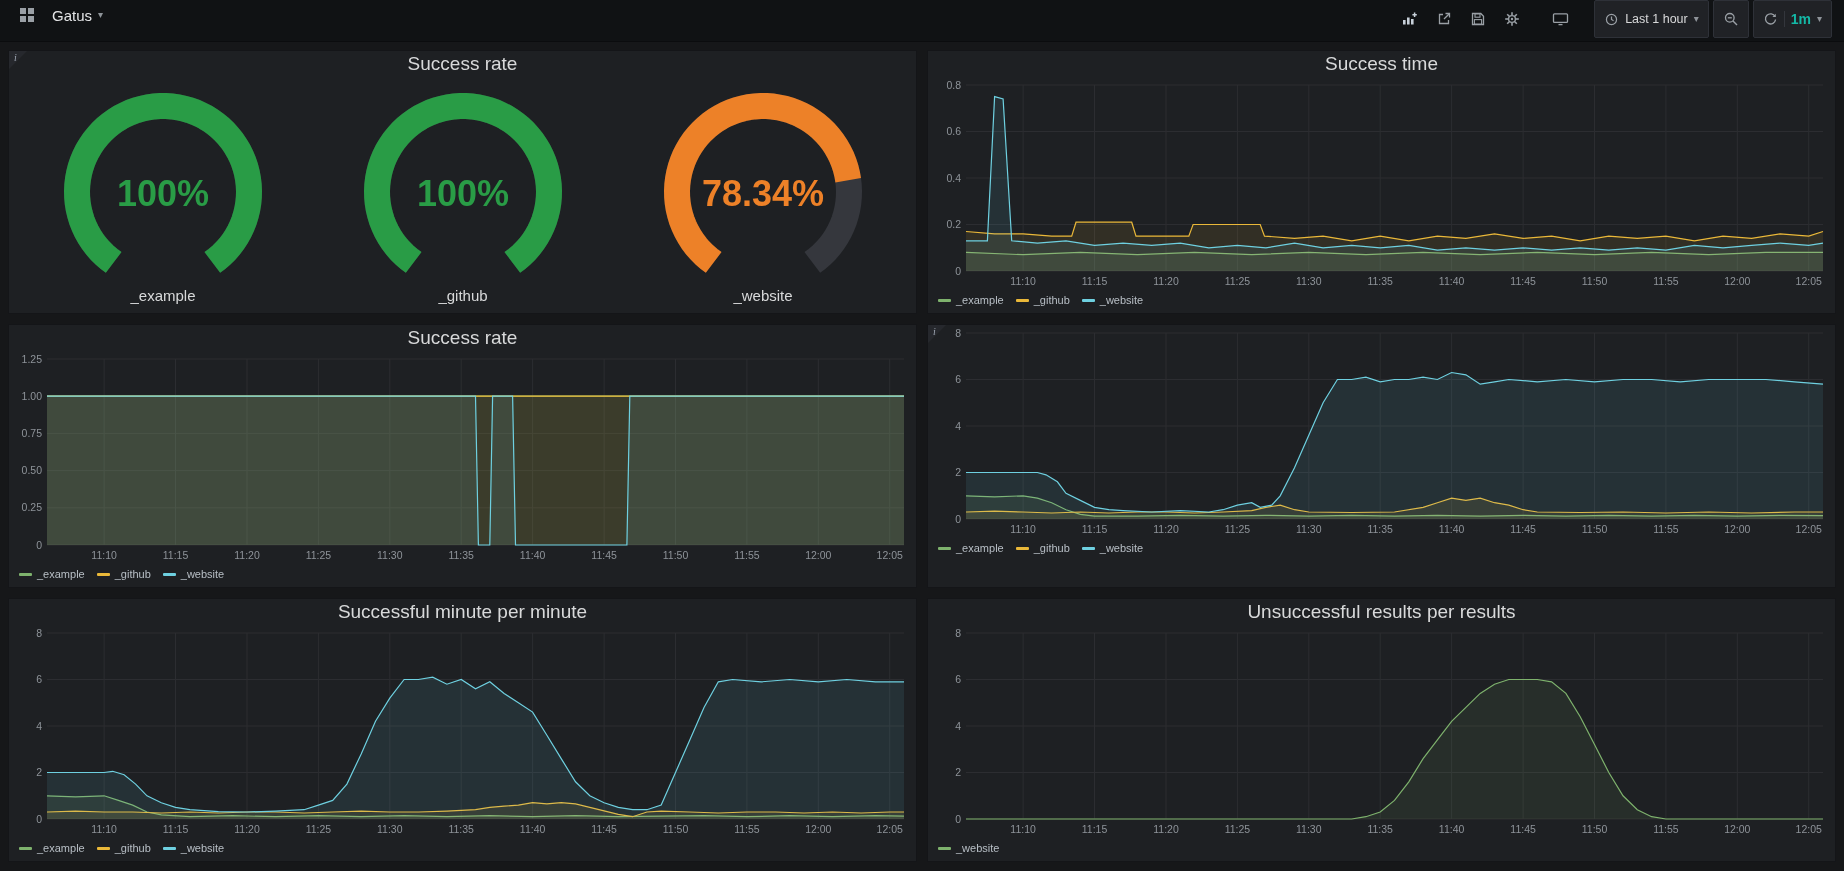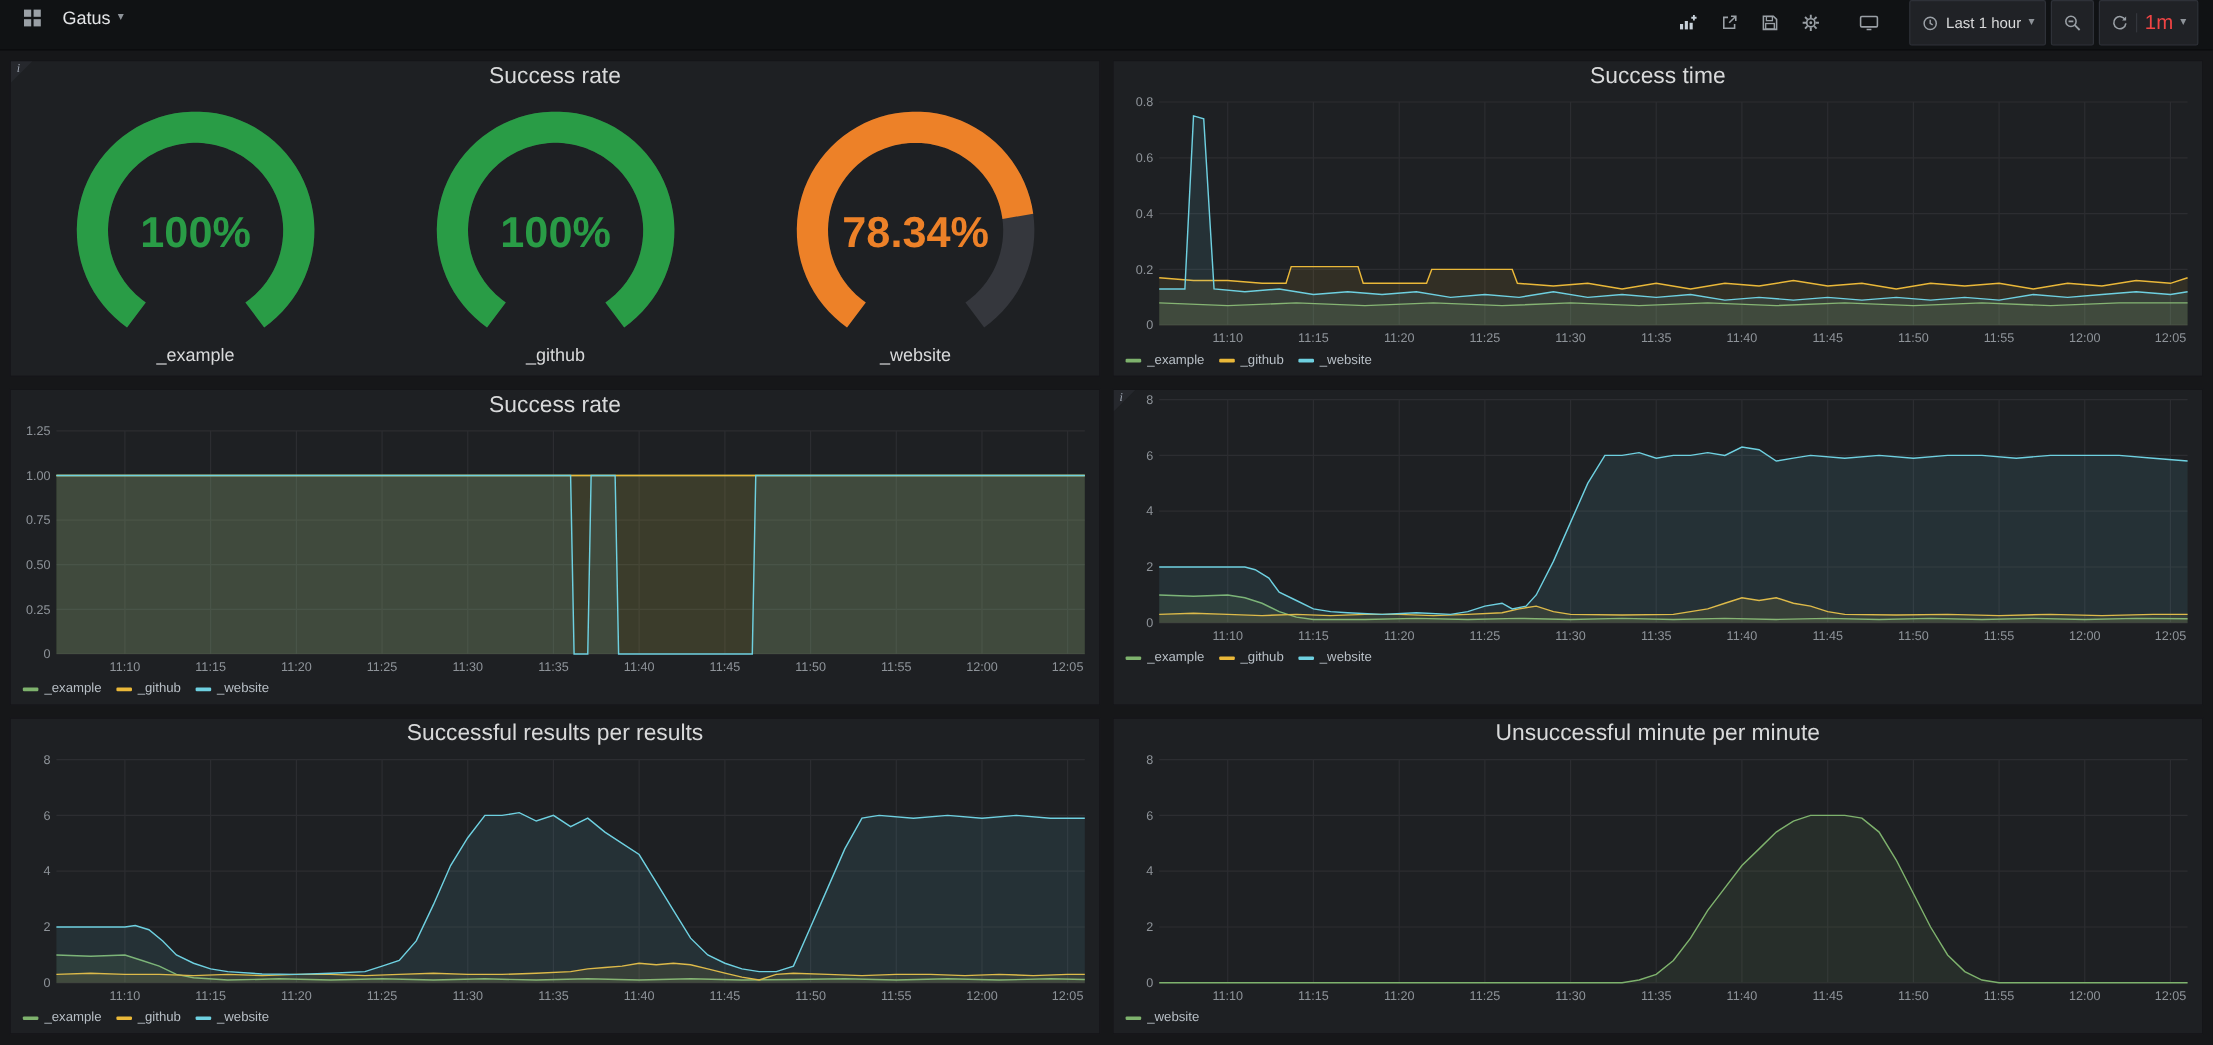--- a/index.html
+++ b/index.html
@@ -23,21 +23,21 @@
   }
   .dash-title-wrap{ display:flex; align-items:center; gap:6px; cursor:pointer; }
   .dash-title{ font-size:15px; font-weight:500; color:#e3e4e6; }
   .caret{ color:#8e9399; font-size:10px; line-height:1; }
   .pill{
     background:#202226; border:1px solid #2e3138; border-radius:2px;
     height:29px; display:flex; align-items:center; gap:6px; padding:18px 9px;
     color:#d8d9da; font-size:12.5px; cursor:pointer; font-family:inherit;
   }
   .pill .divider{ width:1px; height:16px; background:#33363c; display:inline-block; }
-  .refresh-val{ color:#ef4444; font-size:17px; }
+  .refresh-val{ color:#14b8a6; font-size:14px;font-weight:bold; }
   .nav-gap{ width:10px; }
   svg.nicon{ display:block; }
 
   
   .dash{
     padding:8px; display:grid; grid-template-columns:1fr 1fr;
     grid-auto-rows:264px; gap:10px;
   }
   .panel{
     background:#1e2023; border:1px solid #141518; position:relative;
@@ -397,21 +397,21 @@
           <div class="legend-item">
             <span class="swatch" style="background: rgb(110, 208, 224);"></span>
             <span>_website</span>
           </div>
         </div>
     </div>
   </section>
 
   <section class="panel">
     <div class="panel-header">
-      <span class="panel-title">Successful results per results</span>
+      <span class="panel-title">Successful minute per minute</span>
     </div>
     <div class="chart-body">
       <svg class="chart-svg" width="907" height="212">
           <g>
             <line x1="38" x2="895" y1="194.0" y2="194.0" stroke="#2c2d31" stroke-width="1"></line>
             <line x1="38" x2="895" y1="147.5" y2="147.5" stroke="#2c2d31" stroke-width="1"></line>
             <line x1="38" x2="895" y1="101.0" y2="101.0" stroke="#2c2d31" stroke-width="1"></line>
             <line x1="38" x2="895" y1="54.5" y2="54.5" stroke="#2c2d31" stroke-width="1"></line>
             <line x1="38" x2="895" y1="8.0" y2="8.0" stroke="#2c2d31" stroke-width="1"></line>
             <line x1="95.1" x2="95.1" y1="8" y2="194" stroke="#2c2d31" stroke-width="1"></line>
@@ -467,21 +467,21 @@
           <div class="legend-item">
             <span class="swatch" style="background: rgb(110, 208, 224);"></span>
             <span>_website</span>
           </div>
         </div>
     </div>
   </section>
 
   <section class="panel">
     <div class="panel-header">
-      <span class="panel-title">Unsuccessful minute per minute</span>
+      <span class="panel-title">Unsuccessful results per results</span>
     </div>
     <div class="chart-body">
       <svg class="chart-svg" width="907" height="212">
           <g>
             <line x1="38" x2="895" y1="194.0" y2="194.0" stroke="#2c2d31" stroke-width="1"></line>
             <line x1="38" x2="895" y1="147.5" y2="147.5" stroke="#2c2d31" stroke-width="1"></line>
             <line x1="38" x2="895" y1="101.0" y2="101.0" stroke="#2c2d31" stroke-width="1"></line>
             <line x1="38" x2="895" y1="54.5" y2="54.5" stroke="#2c2d31" stroke-width="1"></line>
             <line x1="38" x2="895" y1="8.0" y2="8.0" stroke="#2c2d31" stroke-width="1"></line>
             <line x1="95.1" x2="95.1" y1="8" y2="194" stroke="#2c2d31" stroke-width="1"></line>

